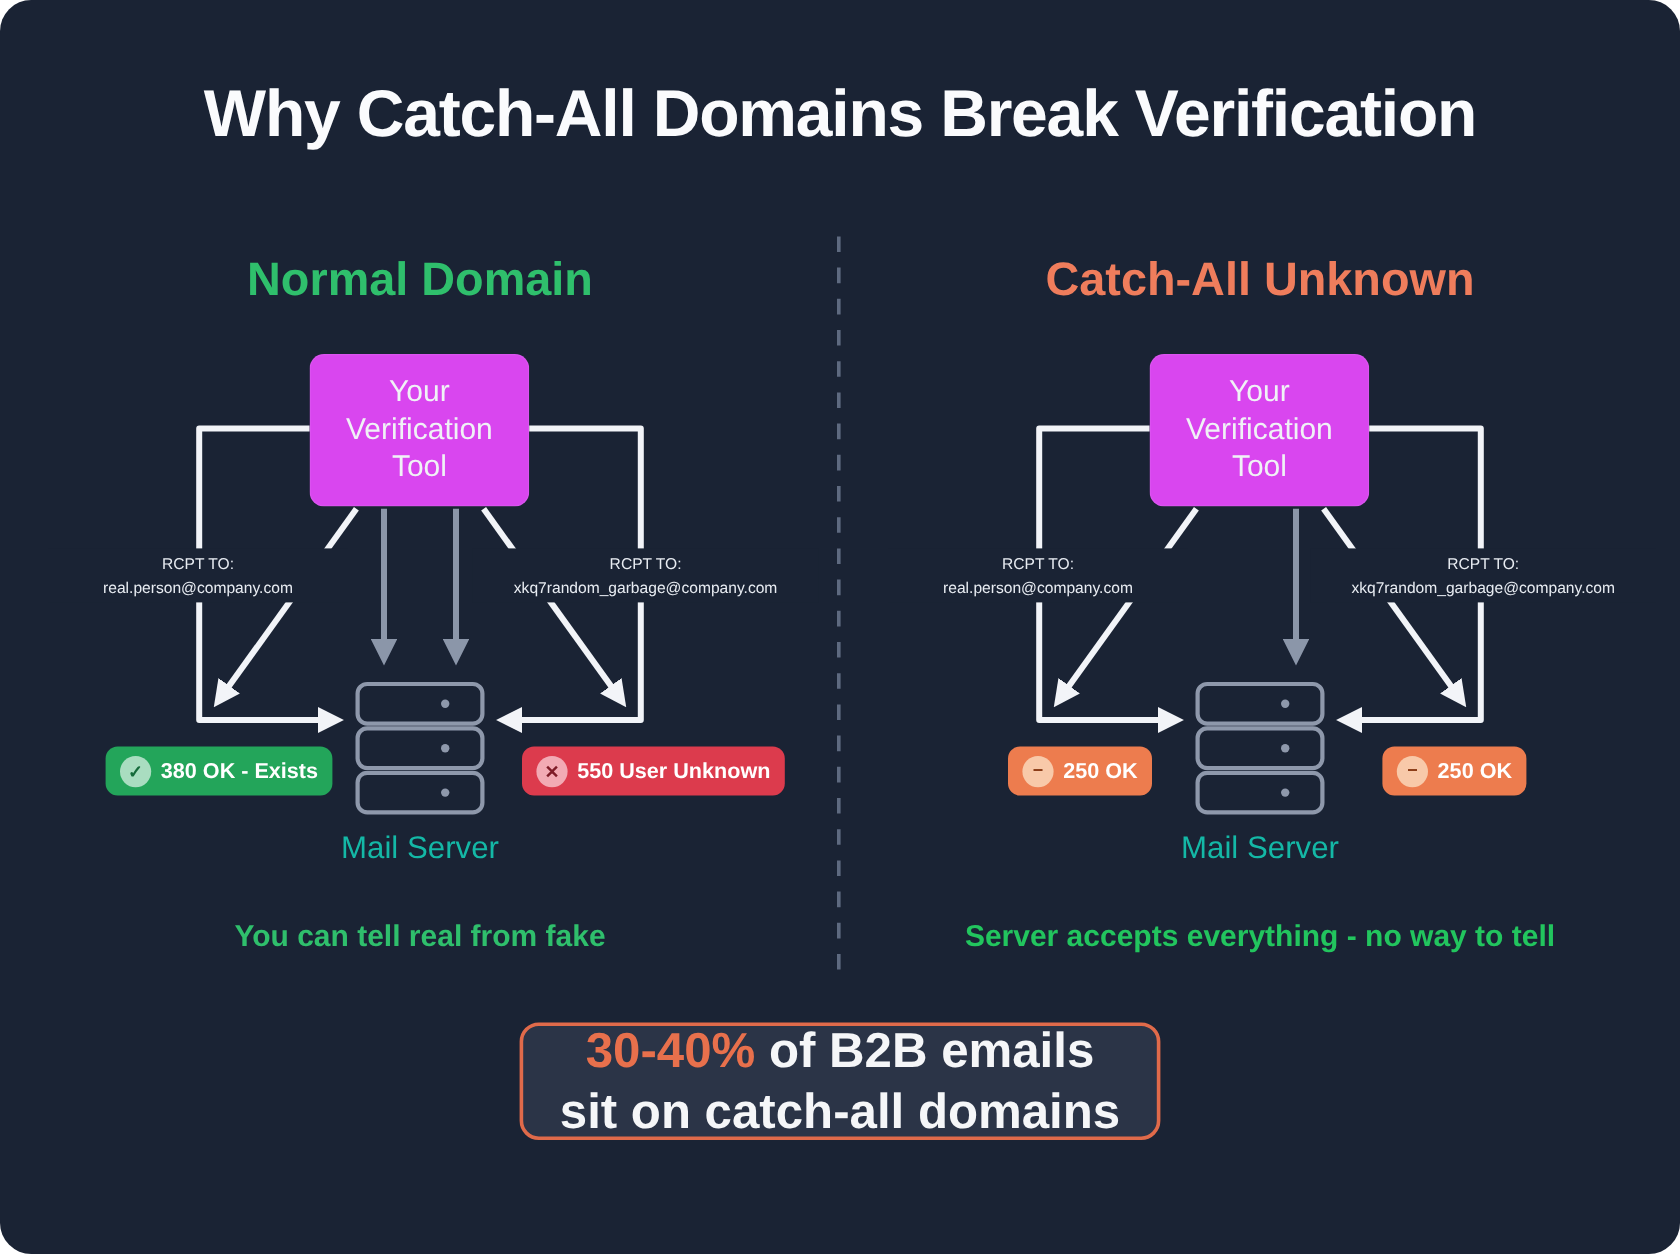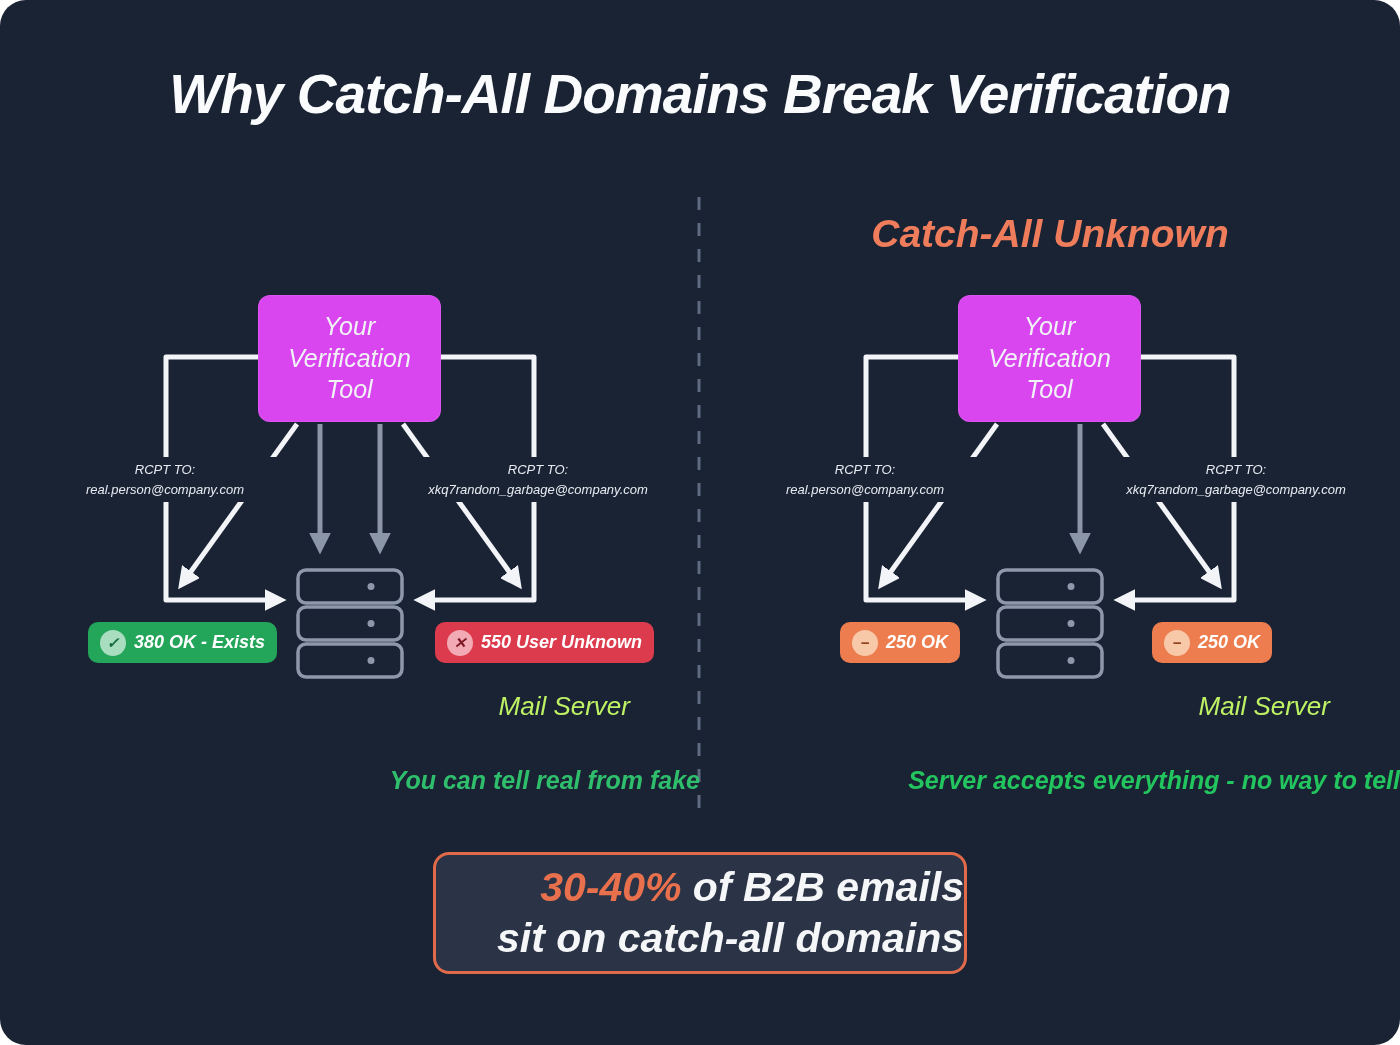--- a/index.html
+++ b/index.html
@@ -1,19 +1,19 @@
 <!DOCTYPE html>
 <html><head>
 <meta charset="utf-8">
 <style>
   html,body { margin:0; padding:0; background:#ffffff; }
   body { font-family:"Liberation Sans", sans-serif; }
   .card {
     position:relative; width:1400px; height:1045px;
-    background:#1a2334; border-radius:26px; overflow:hidden;font-style:italic;
+    background:#1a2334; border-radius:26px; overflow:hidden;
   }
   .layer { position:absolute; left:0; top:0; }
   .title {
     position:absolute; top:62px; left:0; width:1400px;
     text-align:center; font-size:55px; font-weight:800;
     color:#fafbfd; letter-spacing:-1px; margin:0;
   }
   .panel-heading {
     position:absolute; top:212px; width:560px; text-align:center;
     font-size:39px; font-weight:800; margin:0;
@@ -48,37 +48,37 @@
     font-size:15px; font-weight:700; flex:0 0 auto;
   }
   .badge-green  { left:88px;  background:#23a55a; }
   .badge-green .ic  { background:#a9ddc0; color:#156b3a; }
   .badge-red    { left:435px; background:#dc3b4d; }
   .badge-red .ic    { background:#f2aab4; color:#7e1b27; }
   .badge-orange1 { left:840px;  background:#ed7c4e; }
   .badge-orange2 { left:1152px; background:#ed7c4e; }
   .badge-orange1 .ic, .badge-orange2 .ic { background:#f8c9a9; color:#8c3d18; }
   .server-label {
-    position:absolute; top:691px; width:560px; text-align:right;
-    font-size:26px; color:#bef264;
+    position:absolute; top:691px; width:560px; text-align:center;
+    font-size:26px; color:#14b8a6;
   }
   .server-label-left  { left:70px; }
   .server-label-right { left:770px; }
   .caption {
-    position:absolute; top:766px; width:700px; text-align:right;
+    position:absolute; top:766px; width:700px; text-align:center;
     font-size:25px; font-weight:700;
   }
   .caption-normal   { left:0;     color:#2fbf6c; }
   .caption-catchall { left:700px; color:#22c55e; }
   .stat-box {
-    position:absolute; left:433px; top:852px; width:534px; height:122px;
+    position:absolute; left:433px; top:852px; width:534px; height:98px;
     box-sizing:border-box; background:#2b3447;
     border:3px solid #e06a4a; border-radius:16px;
     display:flex; flex-direction:column; justify-content:center;
-    text-align:right; font-size:41px; font-weight:800; color:#f5f6f8;
+    text-align:center; font-size:41px; font-weight:800; color:#f5f6f8;
     line-height:1.24;
   }
   .stat-box .hl { color:#e8704c; }
 </style>
 </head>
 <body>
 
 <div class="card">
 
   <svg class="layer" width="1400" height="1045" viewBox="0 0 1400 1045">
@@ -128,20 +128,21 @@
       <rect x="998" y="607" width="104" height="33" rx="8"></rect>
       <rect x="998" y="644" width="104" height="33" rx="8"></rect>
       <circle cx="1071" cy="586.5" r="3.5" fill="#8e98ab" stroke="none"></circle>
       <circle cx="1071" cy="623.5" r="3.5" fill="#8e98ab" stroke="none"></circle>
       <circle cx="1071" cy="660.5" r="3.5" fill="#8e98ab" stroke="none"></circle>
     </g>
   </svg>
 
   <h1 class="title">Why Catch-All Domains Break Verification</h1>
 
+  <h2 class="panel-heading heading-normal">Normal Domain</h2>
   <h2 class="panel-heading heading-catchall">Catch-All Unknown</h2>
 
   <div class="tool-box tool-left">
     <span>Your Verification Tool</span>
   </div>
   <div class="tool-box tool-right">
     <span>Your Verification Tool</span>
   </div>
 
   <div class="rcpt rcpt-n-left">

